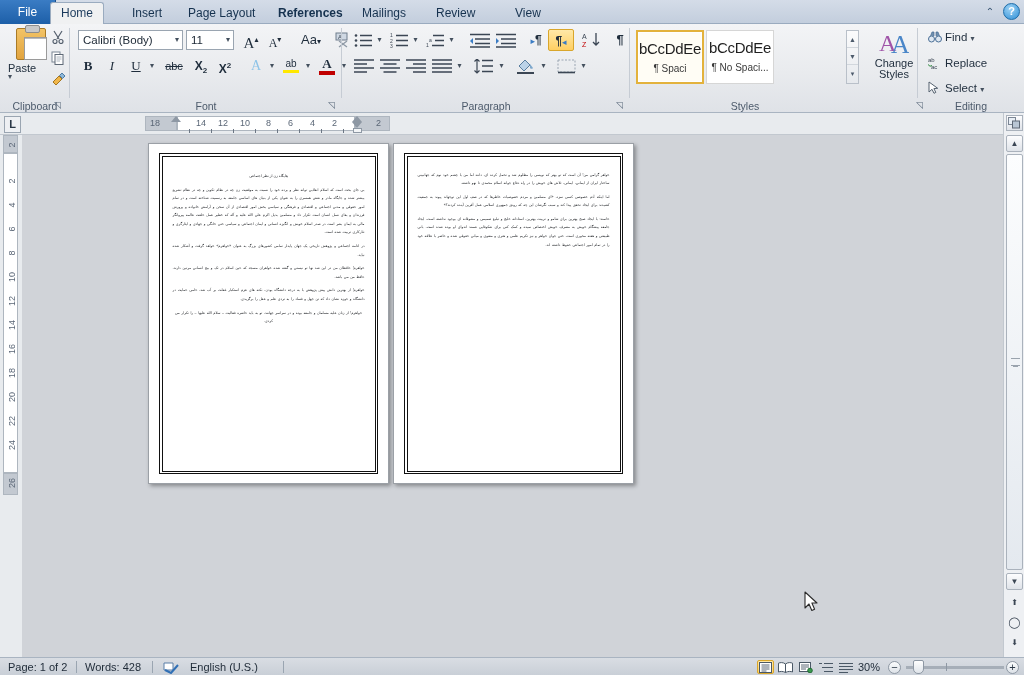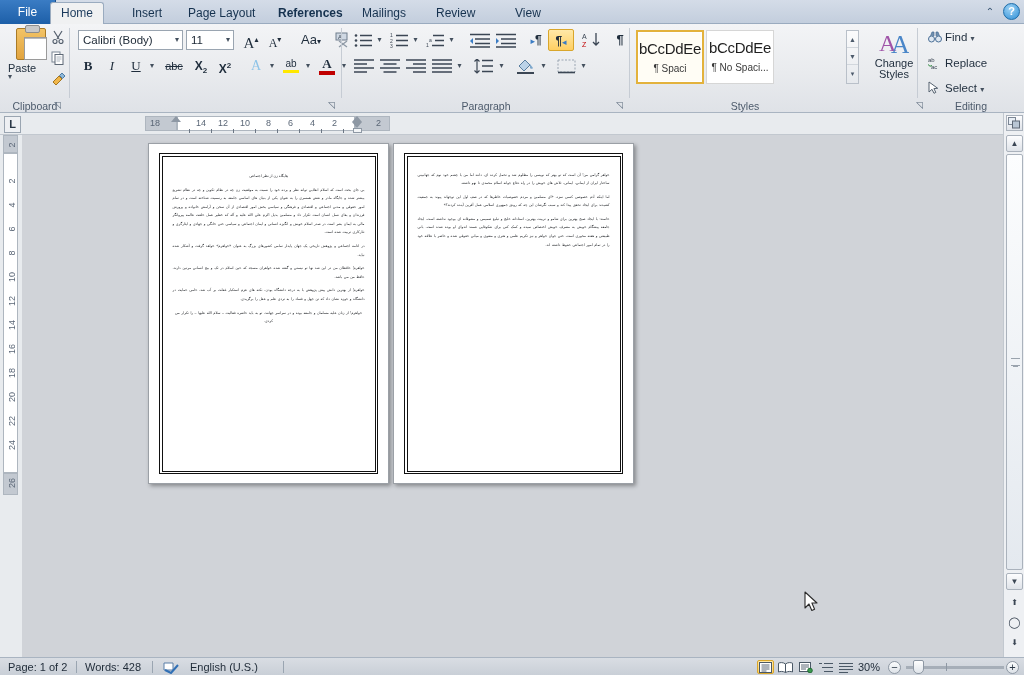--- a/index.html
+++ b/index.html
@@ -309,20 +309,21 @@
         <div style="font-size:10px;line-height:12px;margin-top:2px;">ab</div>
         <div style="width:16px;height:3px;background:#ffe800;margin:0 auto;"></div>
       </div>
       <div class="rb" style="left:232px;top:32px;width:12px;height:20px;line-height:20px;font-size:8px;color:#44505e;">▾</div>
       <div class="rb" style="left:246px;top:32px;width:22px;height:20px;">
         <div style="font-size:13px;line-height:13px;margin-top:1px;font-weight:bold;font-family:'Liberation Serif',serif;">A</div>
         <div style="width:16px;height:4px;background:#c00000;margin:1px auto 0;"></div>
       </div>
       <div class="rb" style="left:268px;top:32px;width:12px;height:20px;line-height:20px;font-size:8px;color:#44505e;">▾</div>
 
+      <div class="glabel">Font</div>
       <div class="dlg" style="left:256px;">◹</div>
       <div class="gsep"></div>
     </div>
 
     <div class="group" style="left:342px;width:288px;">
       <div class="rb" style="left:10px;top:6px;width:22px;height:20px;">
         <svg width="19" height="15" viewBox="0 0 19 15" style="margin-top:3px;">
             <circle cx="2" cy="2.5" r="1.3" fill="#3b4654"></circle>
             <circle cx="2" cy="7.5" r="1.3" fill="#3b4654"></circle>
             <circle cx="2" cy="12.5" r="1.3" fill="#3b4654"></circle>

